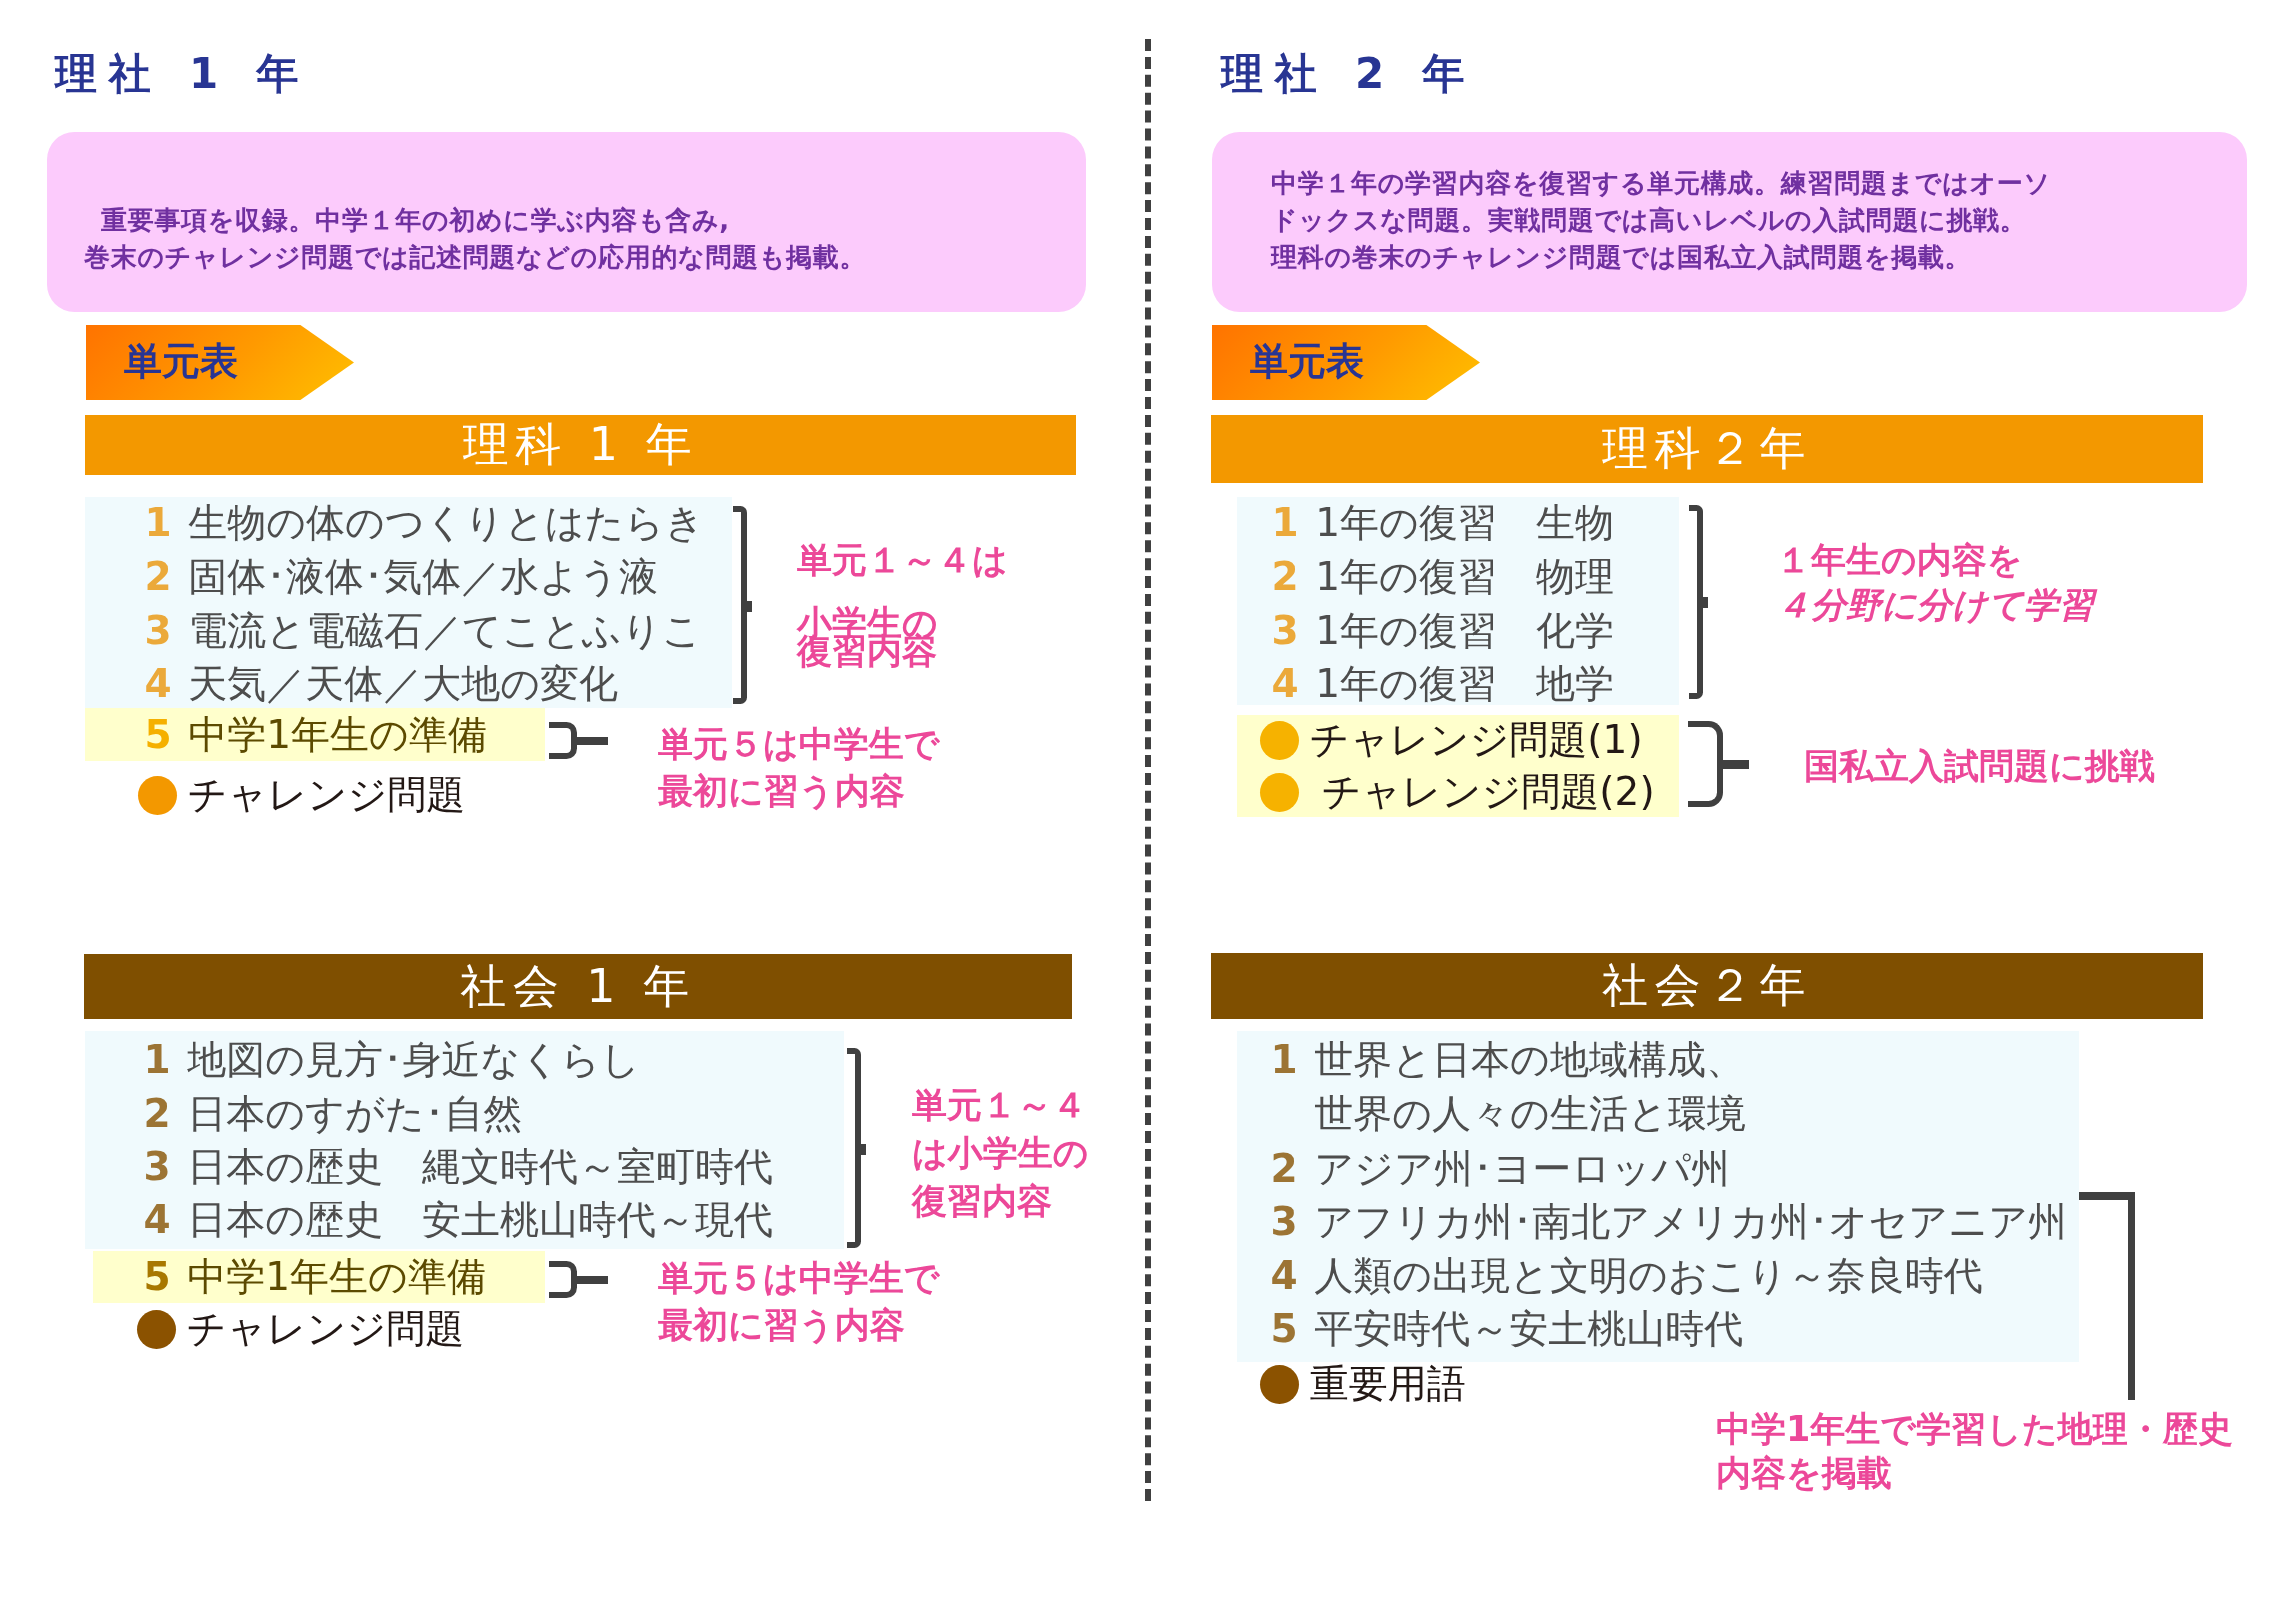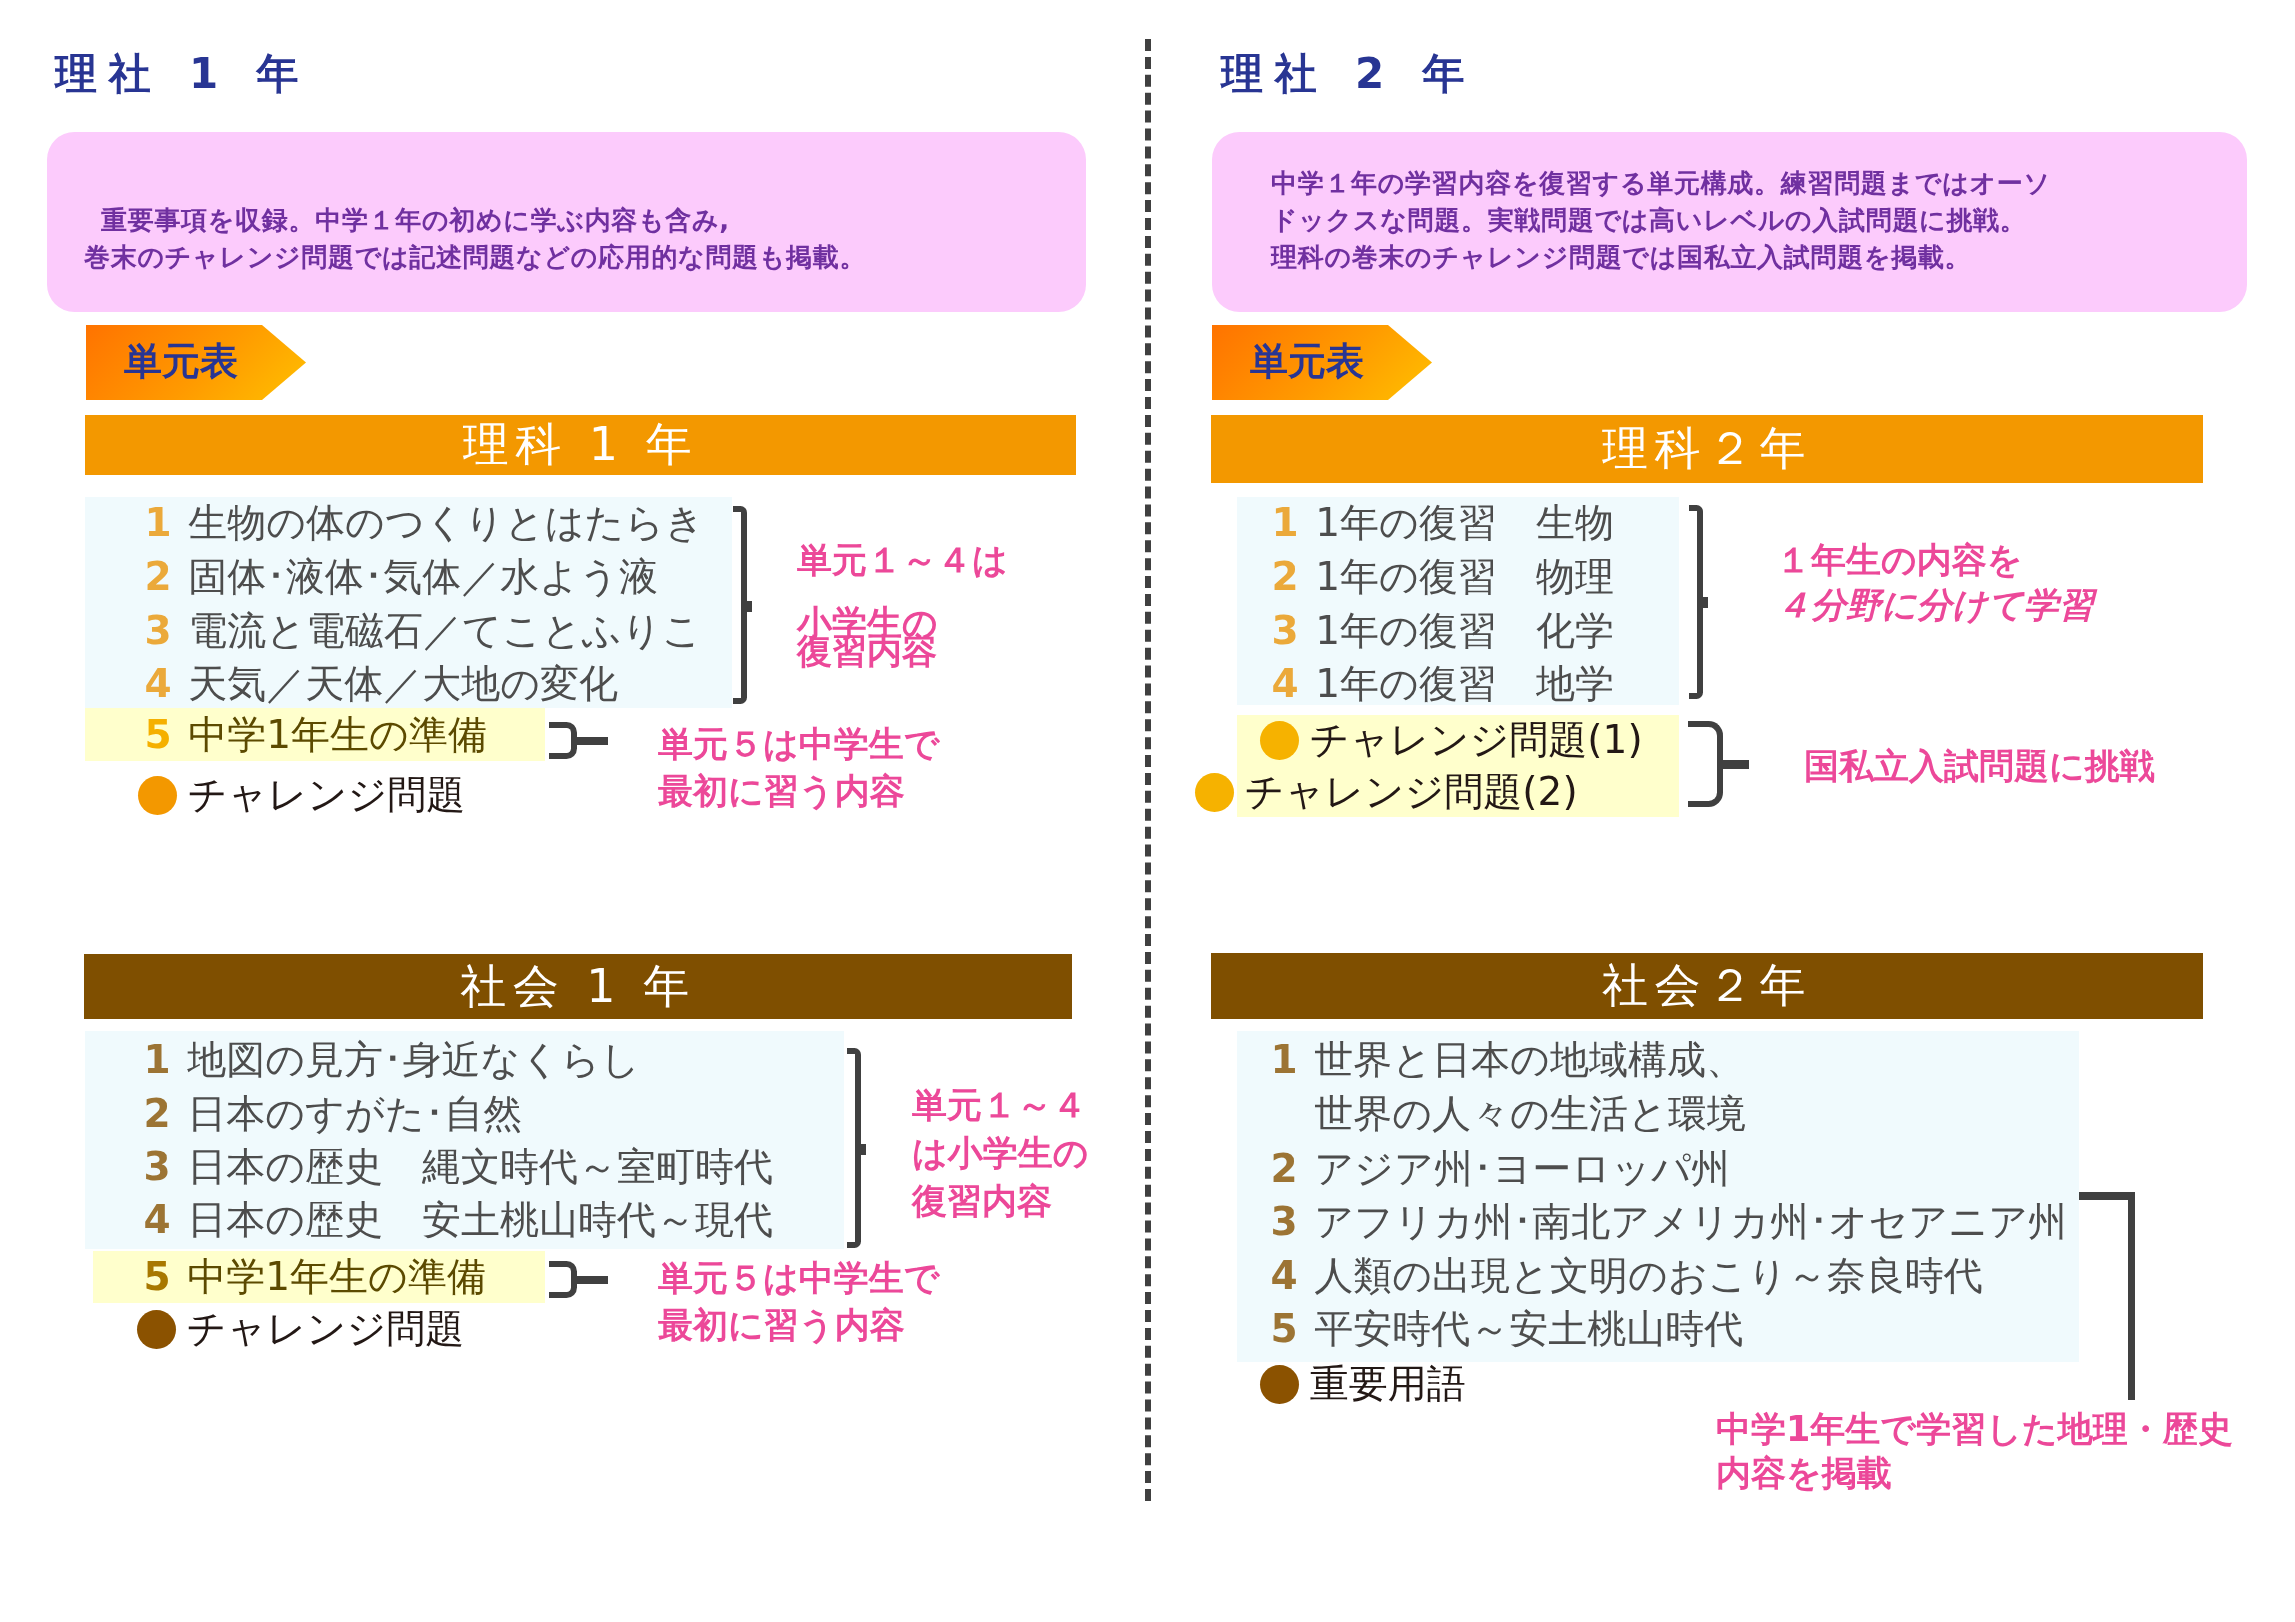--- a/index.html
+++ b/index.html
@@ -3,21 +3,21 @@
 <meta charset="utf-8">
 <style>
   html, body { margin:0; padding:0; background:#ffffff; }
   body { width:2295px; height:1623px; position:relative; overflow:hidden;
          font-family:"DejaVu Sans","Liberation Sans",sans-serif; }
   .abs { position:absolute; }
   .col-title { color:#283593; font-weight:bold; font-size:42px; letter-spacing:11.8px; line-height:46px; white-space:nowrap; }
   .pink-box { background:#FCCBFC; border-radius:27.5px; }
   .pink-line { color:#7030A0; font-weight:bold; font-size:26px; line-height:37px; white-space:nowrap; letter-spacing:0.7px; }
   .unit-tag { clip-path:polygon(0 0, 80% 0, 100% 50%, 80% 100%, 0 100%);
-              background:linear-gradient(135deg,#FF7300 0%,#FF9A00 55%,#FFC000 100%); }
+              background:linear-gradient(135deg,#FF7300 0%,#FF9A00 55%,#FFC000 100%);padding-left:48px; }
   .unit-tag span { position:absolute; left:38px; top:13px; font-size:38px; line-height:46px; font-weight:bold; color:#283593; white-space:nowrap; }
   .bar { display:flex; align-items:center; justify-content:center; color:#ffffff; font-size:46px; letter-spacing:6.5px; white-space:nowrap; }
   .bar-sci { background:#F39800; }
   .bar-soc { background:#7F4F00; }
   .list-bg { background:#F0FAFD; }
   .hl-bg { background:#FFFFCC; }
   .row { position:absolute; display:flex; align-items:center; height:52px; white-space:nowrap; }
   .num { width:42px; text-align:center; font-size:39px; font-weight:bold; line-height:52px; }
   .num-sci { color:#EBA93A; }
   .num-sci5 { color:#F5B000; }
@@ -165,21 +165,21 @@
   <span class="item">1年の復習　化学</span>
 </div>
 <div class="row" style="left:1264px; top:658px;">
   <span class="num num-sci">4</span>
   <span class="item">1年の復習　地学</span>
 </div>
 <div class="row" style="left:1259px; top:714px;">
   <span class="dot dot-sci2"></span>
   <span class="item item-dark">チャレンジ問題(1)</span>
 </div>
-<div class="row" style="left:1194px; top:766px;">
+<div class="row" style="left:1259px; top:766px;gap:12px;">
   <span class="dot dot-sci2"></span>
   <span class="item item-dark">チャレンジ問題(2)</span>
 </div>
 
 <div class="abs bracket" style="left:1689px; top:505px; width:14.4px; height:194px;"></div>
 <div class="abs tick" style="left:1701px; top:597px; width:6.5px; height:10.5px;"></div>
 <div class="abs annot" style="left:1776px; top:537px;">１年生の内容を</div>
 <div class="abs annot" style="left:1776px; top:582px;font-style:italic;">４分野に分けて学習</div>
 
 <div class="abs bracket" style="left:1688px; top:721px; width:35px; height:86px; border-radius:0 14.4px 14.4px 0;"></div>

